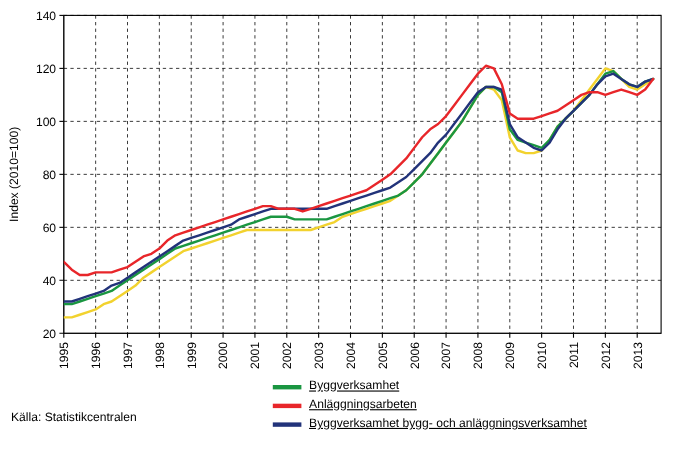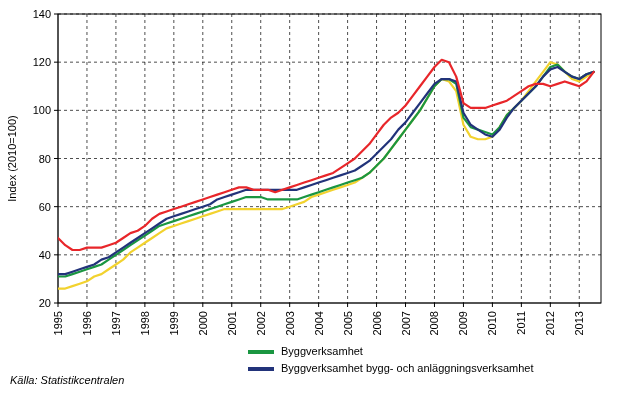--- a/index.html
+++ b/index.html
@@ -14,29 +14,29 @@
   #chart-root{position:absolute;left:0;top:0;width:617px;height:417px;}
   svg{display:block;}
   .axis-label{font-size:11px;fill:#000;}
   .tick-label{font-size:11px;fill:#000;}
   #legend{
     position:absolute;
     left:248px;top:344px;
     width:360px;
   }
   .legend-row{
-    display:flex;align-items:center;height:15px;margin-bottom:2px;
+    display:flex;align-items:center;height:15px;margin-bottom:2px;text-decoration:underline;
   }
   .legend-swatch{
     width:26px;height:4px;margin-right:7px;flex:0 0 auto;
   }
   .legend-text{font-size:11px;line-height:11px;color:#000;white-space:nowrap;}
   #source{
     position:absolute;left:10px;top:374px;
-    font-size:11px;color:#000;font-style:italic;
+    font-size:11px;color:#000;
   }
 </style>
 </head>
 <body>
 
 <div id="chart-root">
   <svg id="chart-svg" width="617" height="417" viewBox="0 0 617 417">
       <rect x="58" y="14" width="543" height="289" fill="#ffffff"></rect>
       <line x1="58" y1="303" x2="601" y2="303" stroke="#000000" stroke-width="0.7" stroke-dasharray="none"></line>
       <line x1="58" y1="254.83333333333334" x2="601" y2="254.83333333333334" stroke="#000000" stroke-width="0.7" stroke-dasharray="3,3"></line>
@@ -129,18 +129,22 @@
       <path d="M58.00,237.97 L65.24,245.20 L72.48,250.02 L79.72,250.02 L86.96,247.61 L94.20,247.61 L101.44,247.61 L108.68,245.20 L115.92,242.79 L123.16,237.97 L130.40,233.16 L137.64,230.75 L144.88,225.93 L152.12,218.71 L159.36,213.89 L166.60,211.48 L173.84,209.07 L181.08,206.67 L188.32,204.26 L195.56,201.85 L202.80,199.44 L210.04,197.03 L217.28,194.63 L224.52,192.22 L231.76,189.81 L239.00,187.40 L246.24,187.40 L253.48,189.81 L260.72,189.81 L267.96,189.81 L275.20,192.22 L282.44,189.81 L289.68,187.40 L296.92,184.99 L304.16,182.58 L311.40,180.18 L318.64,177.77 L325.88,175.36 L333.12,172.95 L340.36,168.13 L347.60,163.32 L354.84,158.50 L362.08,151.28 L369.32,144.05 L376.56,134.42 L383.80,124.78 L391.04,117.56 L398.28,112.74 L405.52,105.52 L412.76,95.88 L420.00,86.25 L427.24,76.62 L434.48,66.98 L441.72,59.76 L448.96,62.17 L456.20,76.62 L463.44,103.11 L470.68,107.92 L477.92,107.92 L485.16,107.92 L492.40,105.52 L499.64,103.11 L506.88,100.70 L514.12,95.88 L521.36,91.07 L528.60,86.25 L535.84,83.84 L543.08,83.84 L550.32,86.25 L557.56,83.84 L564.80,81.43 L572.04,83.84 L579.28,86.25 L586.52,81.43 L593.76,71.80" fill="none" stroke="#e8262a" stroke-width="2.2" stroke-linejoin="round" stroke-linecap="round" clip-path="url(#plotclip)"></path>
     </svg>
 </div>
 
 <div id="legend">
   <div class="legend-row">
     <span class="legend-swatch" style="background:#1a9641"></span>
     <span class="legend-text">Byggverksamhet</span>
   </div>
   <div class="legend-row">
+    <span class="legend-swatch" style="background:#e8262a"></span>
+    <span class="legend-text">Anläggningsarbeten</span>
+  </div>
+  <div class="legend-row">
     <span class="legend-swatch" style="background:#22337a"></span>
     <span class="legend-text">Byggverksamhet bygg- och anläggningsverksamhet</span>
   </div>
 </div>
 
 <div id="source">Källa: Statistikcentralen</div>
 
 </body></html>

